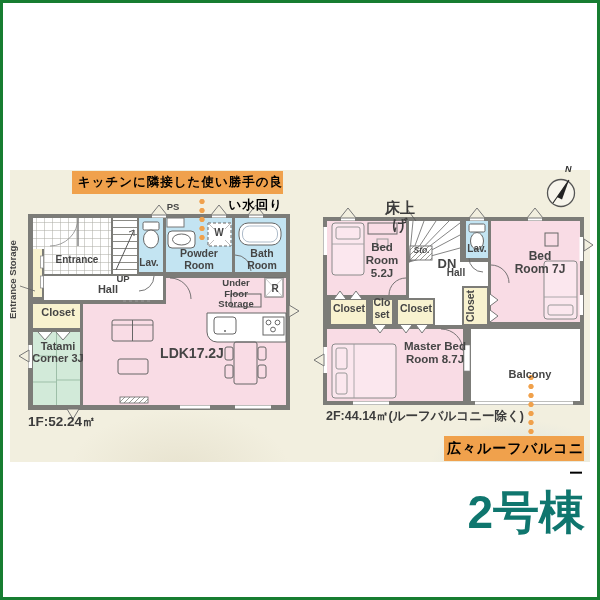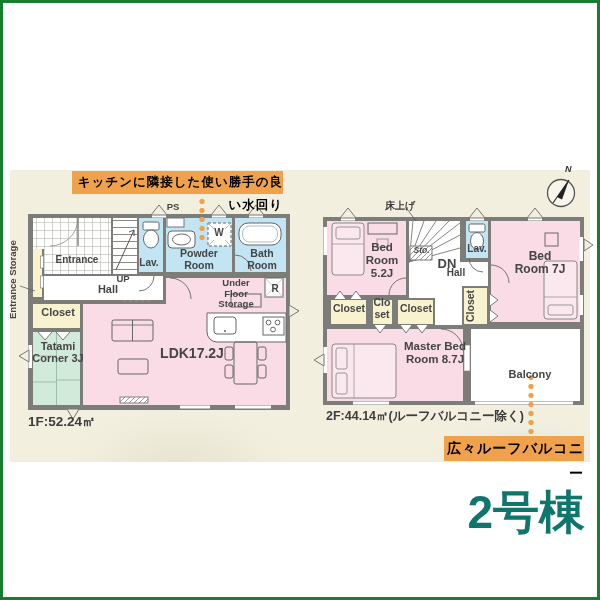--- a/index.html
+++ b/index.html
@@ -270,21 +270,21 @@
 <div class="lbl" style="left:173px;top:248px;width:52px;font-size:10.5px;">Powder Room</div>
 <div class="lbl" style="left:206px;top:227px;width:26px;font-size:10px;">W</div>
 <div class="lbl" style="left:239px;top:248px;width:46px;font-size:10.5px;">Bath Room</div>
 <div class="lbl" style="left:212px;top:278px;width:48px;font-size:9.5px;">Under Floor Storage</div>
 <div class="lbl" style="left:266px;top:283px;width:18px;font-size:10px;">R</div>
 <div class="lbl" style="left:35px;top:306px;width:46px;font-size:11px;">Closet</div>
 <div class="lbl" style="left:32px;top:340px;width:52px;font-size:11px;">Tatami Corner 3J</div>
 <div class="lbl" style="left:150px;top:346px;width:84px;font-size:14px;">LDK17.2J</div>
 <div class="lbl jp" style="left:28px;top:414px;width:110px;text-align:left;font-size:13.5px;">1F:52.24㎡</div>
 
-<div class="lbl jp" style="left:383px;top:200px;width:34px;font-size:10px;">床上げ</div>
+<div class="lbl jp" style="left:383px;top:200px;width:34px;font-size:15px;">床上げ</div>
 <div class="lbl" style="left:355px;top:241px;width:54px;font-size:11.5px;">Bed Room 5.2J</div>
 <div class="lbl" style="left:409px;top:246px;width:25px;font-size:8.5px;font-style:italic;">Sto.</div>
 <div class="lbl" style="left:436px;top:257px;width:22px;font-size:13px;">DN</div>
 <div class="lbl" style="left:440px;top:267px;width:32px;font-size:10px;">Hall</div>
 <div class="lbl" style="left:459px;top:243px;width:36px;font-size:10px;">Lav.</div>
 <div class="lbl" style="left:513px;top:250px;width:54px;font-size:12px;">Bed Room 7J</div>
 <div class="lbl" style="left:330px;top:303px;width:38px;font-size:10.5px;">Closet</div>
 <div class="lbl" style="left:370px;top:297px;width:24px;font-size:10.5px;">Clo set</div>
 <div class="lbl" style="left:396px;top:303px;width:40px;font-size:10.5px;">Closet</div>
 <div class="lbl vert" style="left:465px;top:287px;height:38px;font-size:10.5px;">Closet</div>

